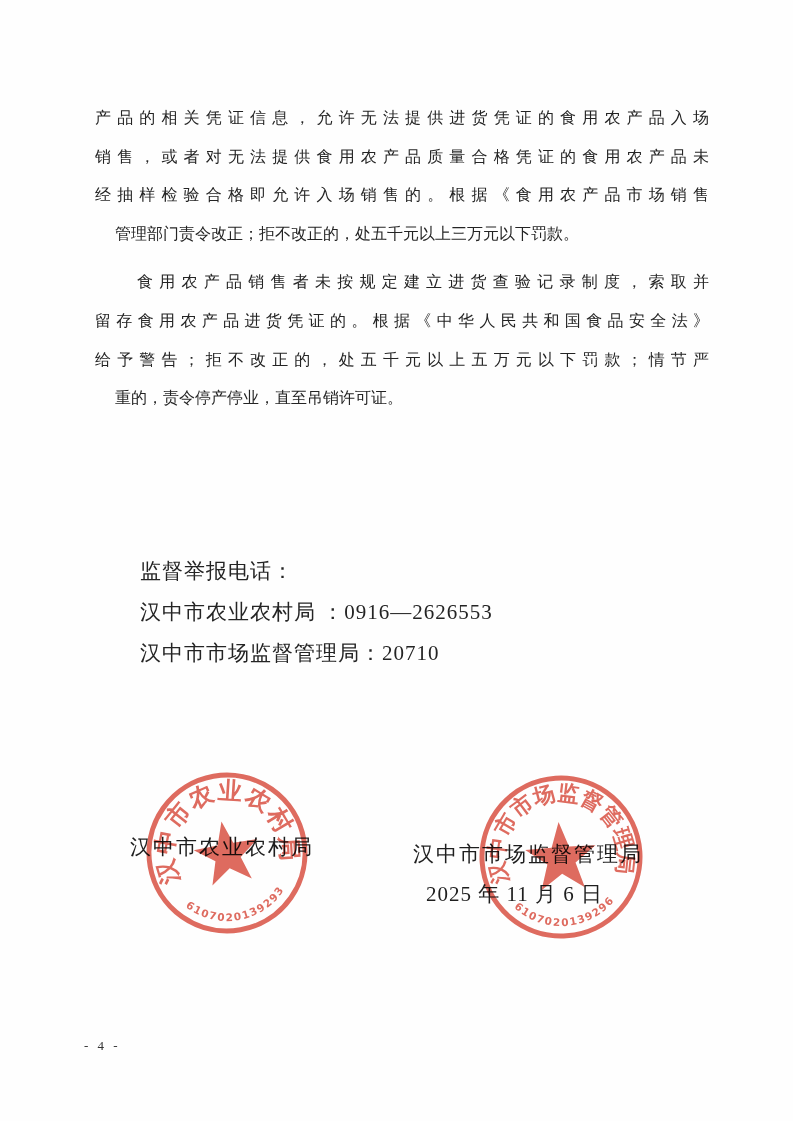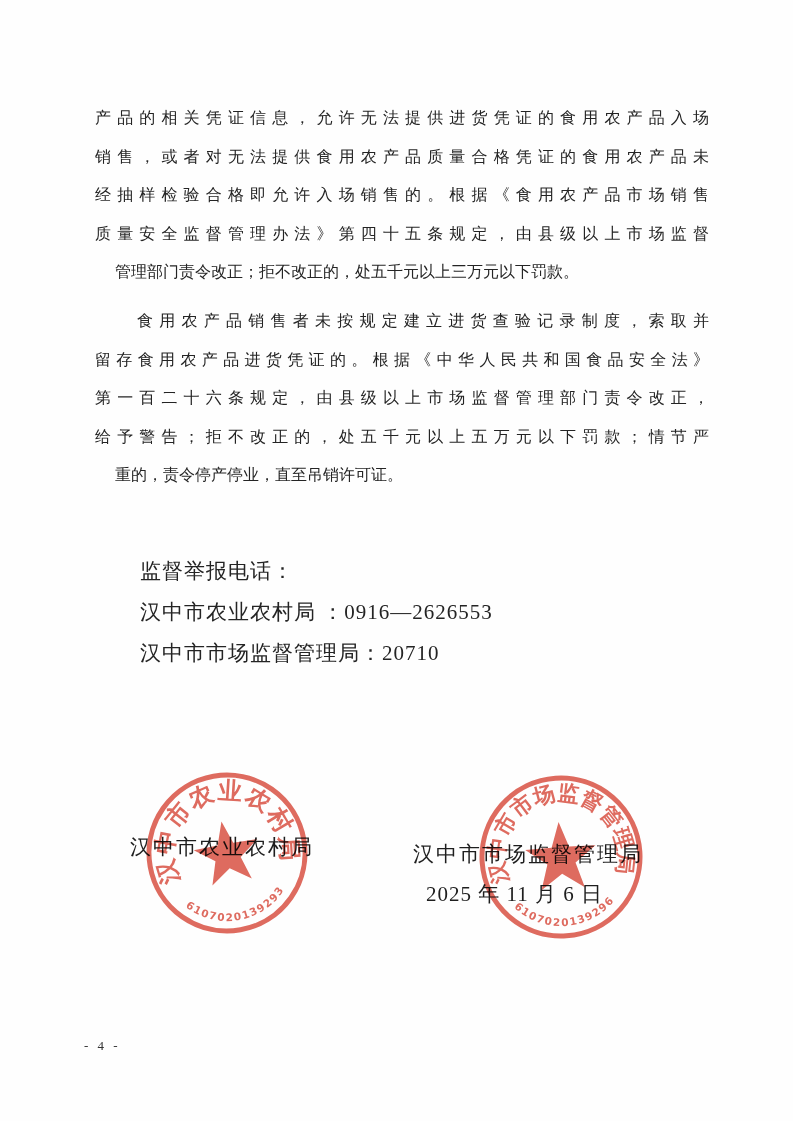--- a/index.html
+++ b/index.html
@@ -96,27 +96,25 @@
 </head>
 <body>
 
 <div class="page">
 
   <div class="text-block">
     <div class="para">
       <div class="tline">产品的相关凭证信息，允许无法提供进货凭证的食用农产品入场</div>
       <div class="tline">销售，或者对无法提供食用农产品质量合格凭证的食用农产品未</div>
       <div class="tline">经抽样检验合格即允许入场销售的。根据《食用农产品市场销售</div>
-      <div class="tline">质量安全监督管理办法》第四十五条规定，由县级以上市场监督</div>
       <div class="tline last">管理部门责令改正；拒不改正的，处五千元以上三万元以下罚款。</div>
     </div>
     <div class="para para2">
       <div class="tline indent">食用农产品销售者未按规定建立进货查验记录制度，索取并</div>
       <div class="tline">留存食用农产品进货凭证的。根据《中华人民共和国食品安全法》</div>
-      <div class="tline">第一百二十六条规定，由县级以上市场监督管理部门责令改正，</div>
       <div class="tline">给予警告；拒不改正的，处五千元以上五万元以下罚款；情节严</div>
       <div class="tline last">重的，责令停产停业，直至吊销许可证。</div>
     </div>
   </div>
 
   <div class="contact-block">
     <div class="cline">监督举报电话：</div>
     <div class="cline">汉中市农业农村局 ：0916—2626553</div>
     <div class="cline">汉中市市场监督管理局：20710</div>
   </div>

